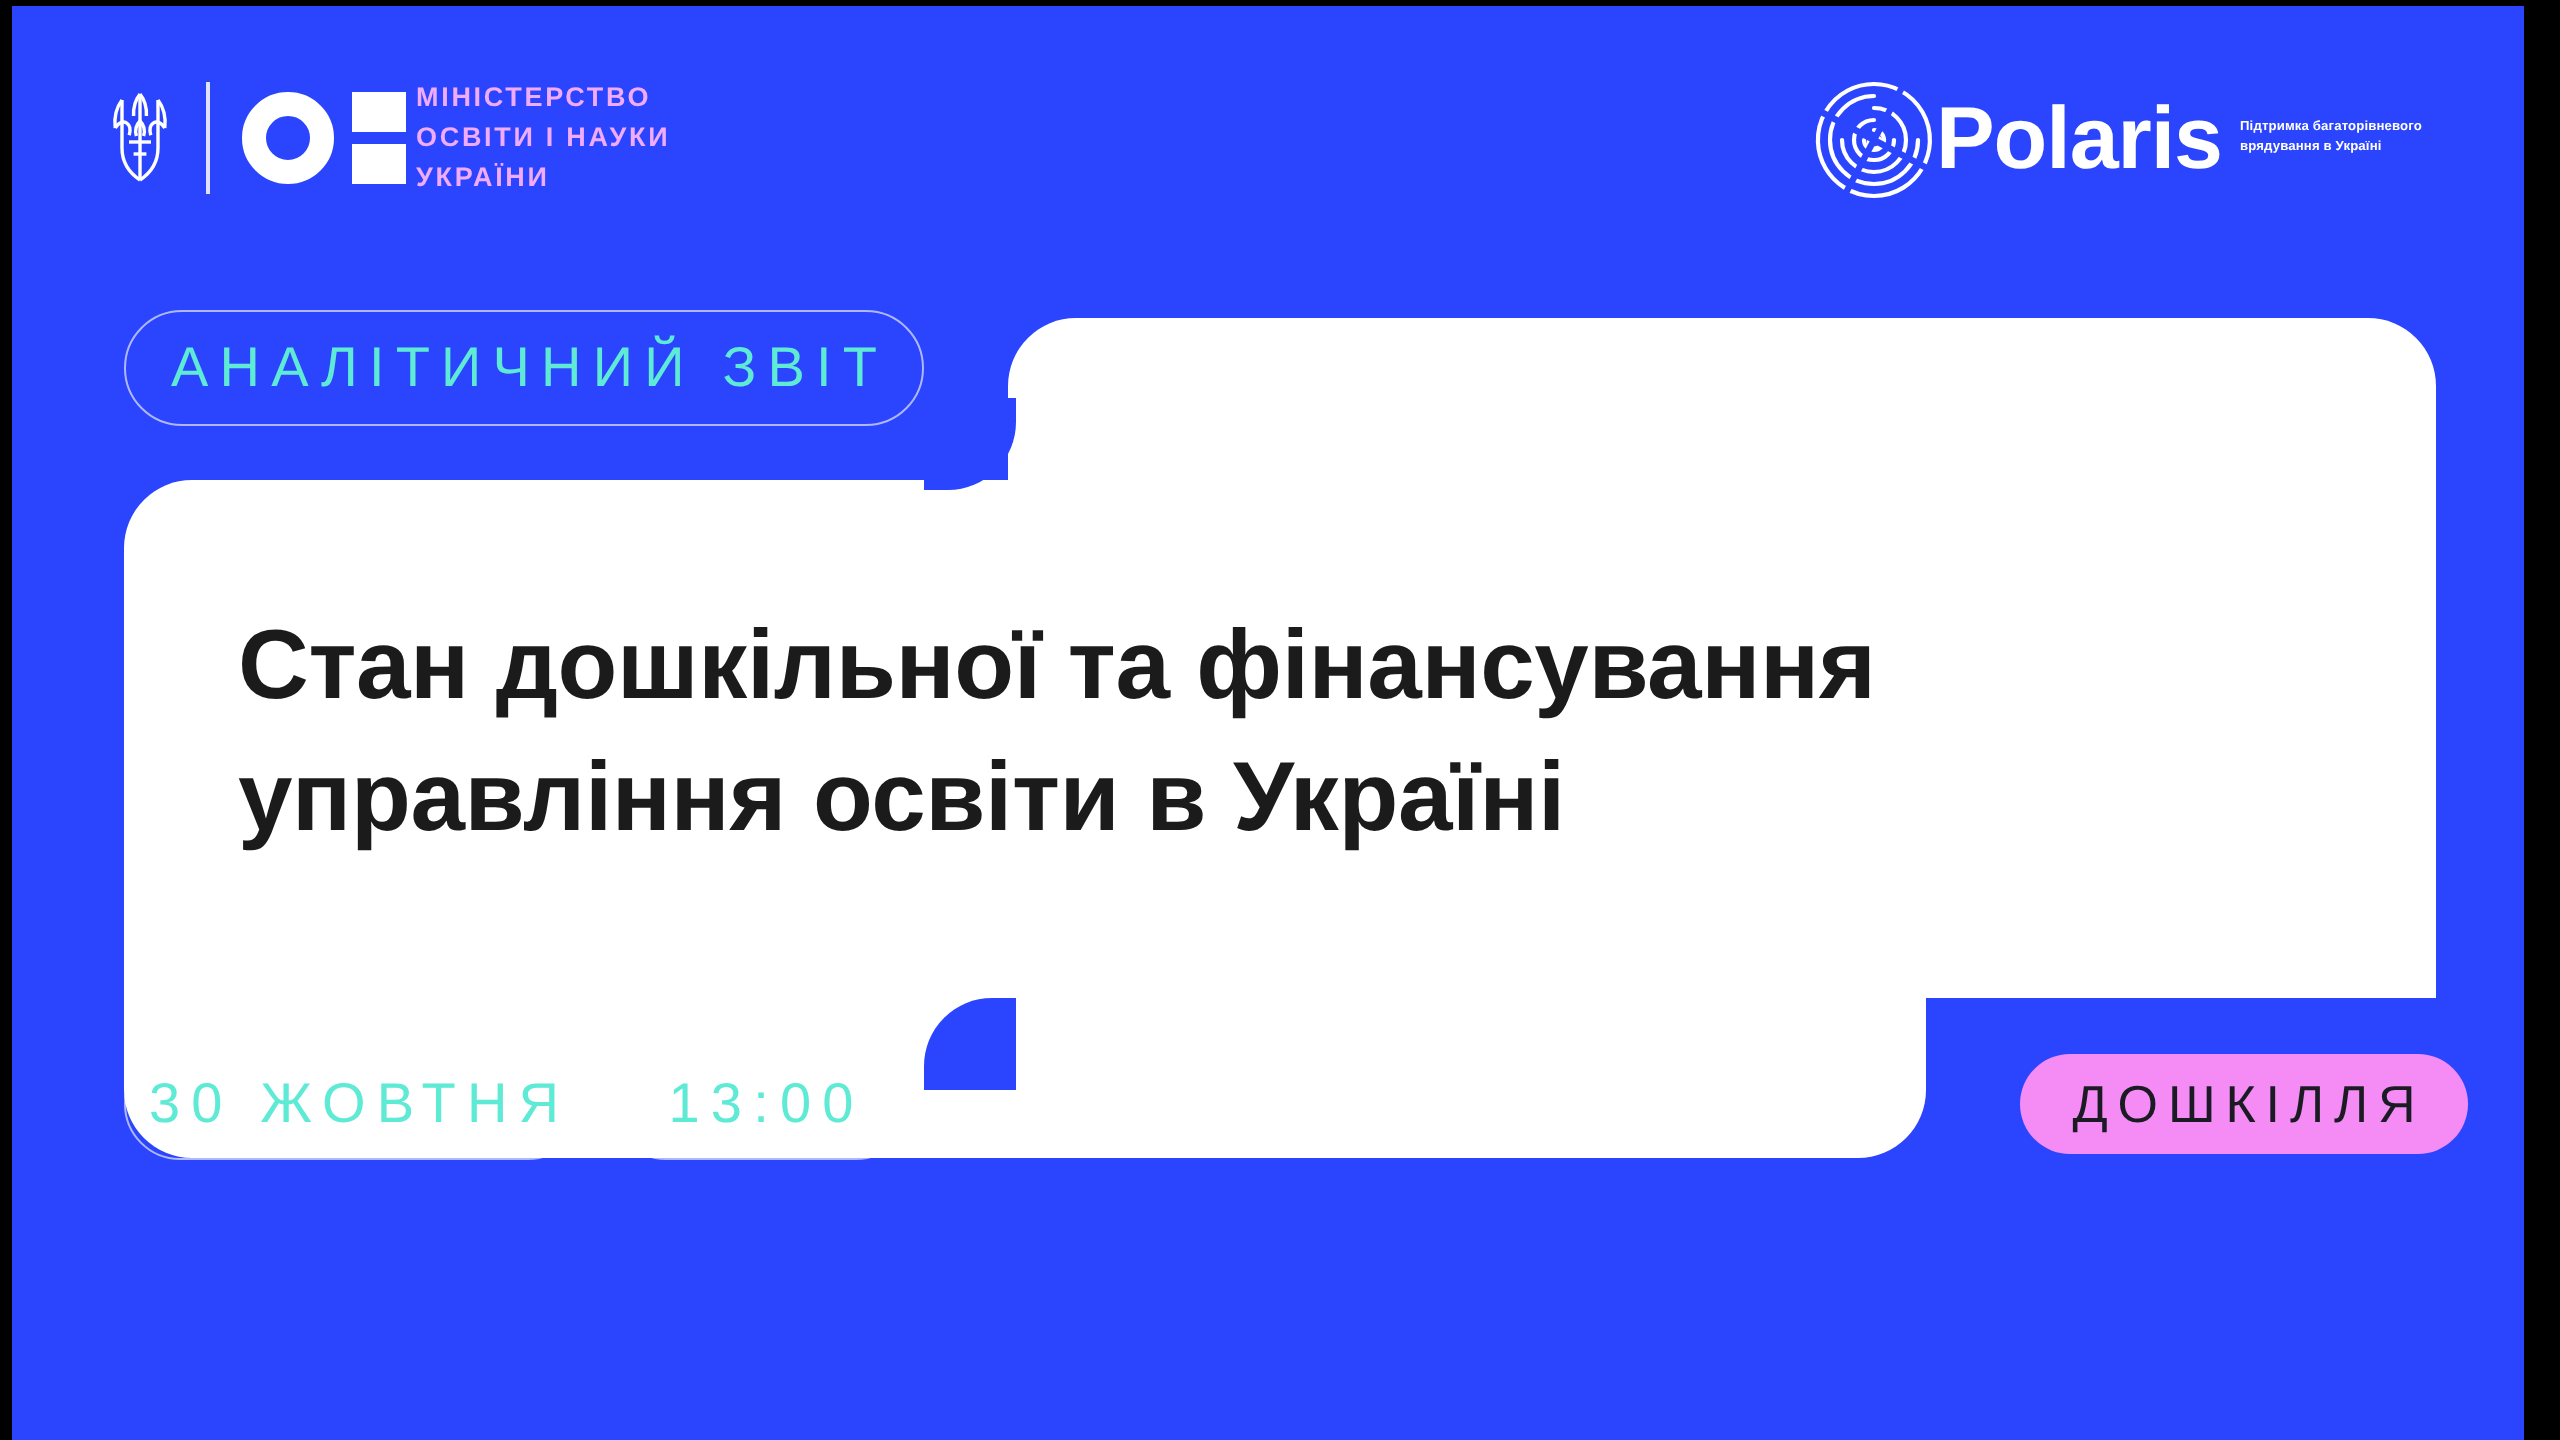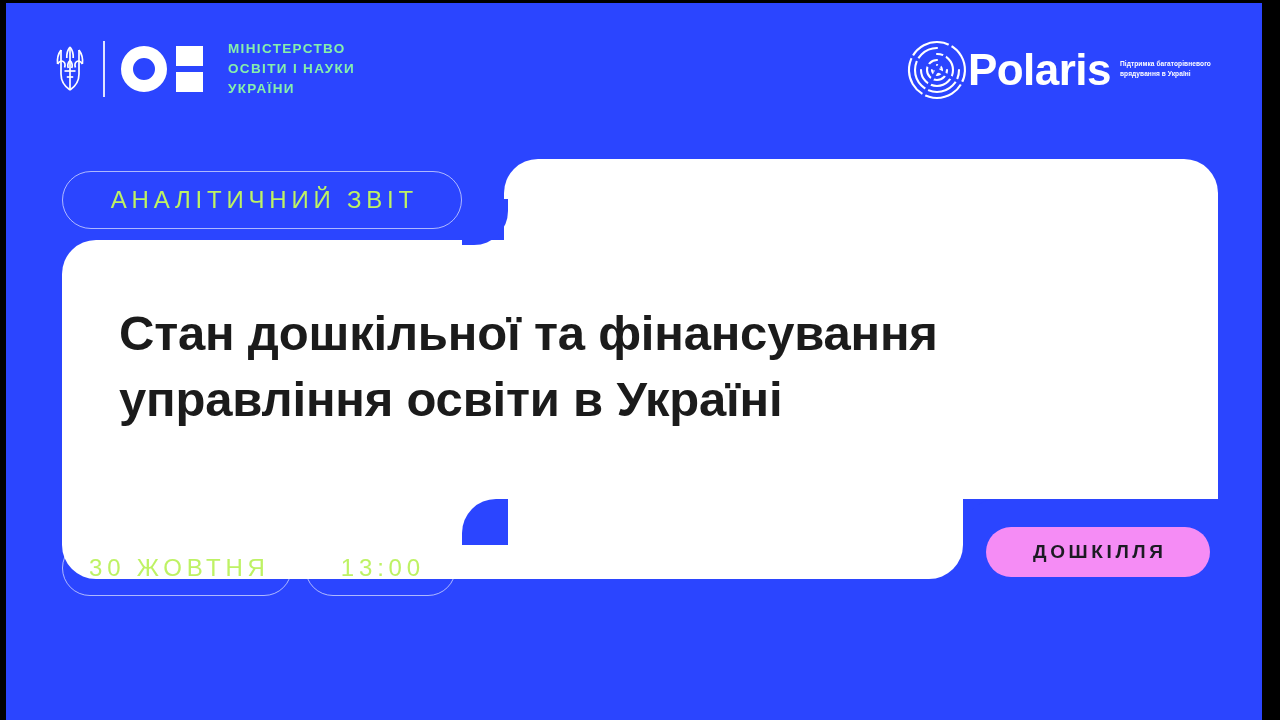--- a/index.html
+++ b/index.html
@@ -62,22 +62,22 @@
     margin-left:9px;
     display:flex; flex-direction:column; justify-content:space-between;
     height:46px;
   }
   .mon-bars i{
     display:block;
     width:27px; height:20px;
     background:#ffffff;
   }
   .mon-text{
-    margin-left:25px;
-    color:#86efac;
+    margin-left:5px;
+    color:#f0abfc;
     font-size:13.5px;
     font-weight:bold;
     letter-spacing:.10em;
     line-height:1.48;
     text-transform:uppercase;
     white-space:nowrap;
   }
 
   
   .polaris-lockup{
@@ -108,48 +108,46 @@
   }
 
   
   .pill{
     position:absolute;
     display:flex;
     align-items:center;
     justify-content:center;
     border:1.6px solid rgba(255,255,255,.62);
     border-radius:999px;
-    color:#bef264;
+    color:#5eead4;
     background:transparent;
-    font-size:24px;
+    font-size:28px;
     letter-spacing:.20em;
     text-transform:uppercase;
     white-space:nowrap;
     text-indent:.20em;
-    margin-top:16px;
   }
   .pill-report{ left:56px;  top:152px; width:400px; height:58px; }
   .pill-date  { left:56px;  top:521px; width:230px; height:56px; }
   .pill-time  { left:299px; top:521px; width:151px; height:56px; }
 
   
   .tag-pink{
     position:absolute;
-    left:980px; top:524px;
+    left:1004px; top:524px;
     width:224px; height:50px;
     background:#F58CF5;
     border-radius:999px;
     display:flex; align-items:center; justify-content:center;
     color:#1b1b23;
-    font-size:19px;
+    font-size:26px;
     letter-spacing:.19em;
     text-transform:uppercase;
     white-space:nowrap;
     text-indent:.19em;
-    font-weight:bold;
   }
 
   
   
   .card-upper{
     position:absolute;
     left:498px; top:156px;
     width:714px; height:340px;
     background:#ffffff;
     border-radius:34px 34px 34px 0;

